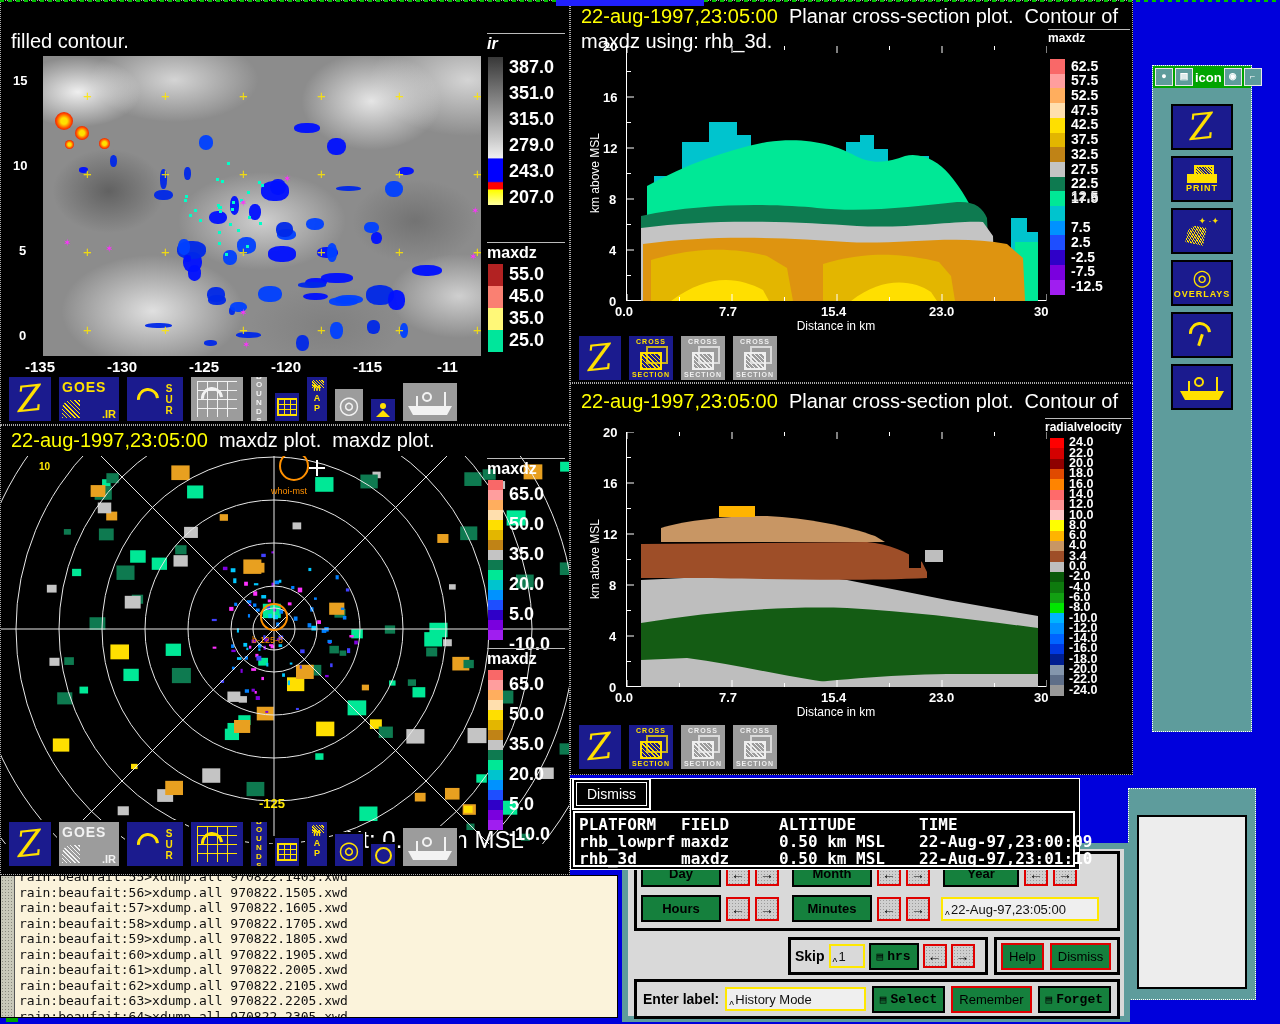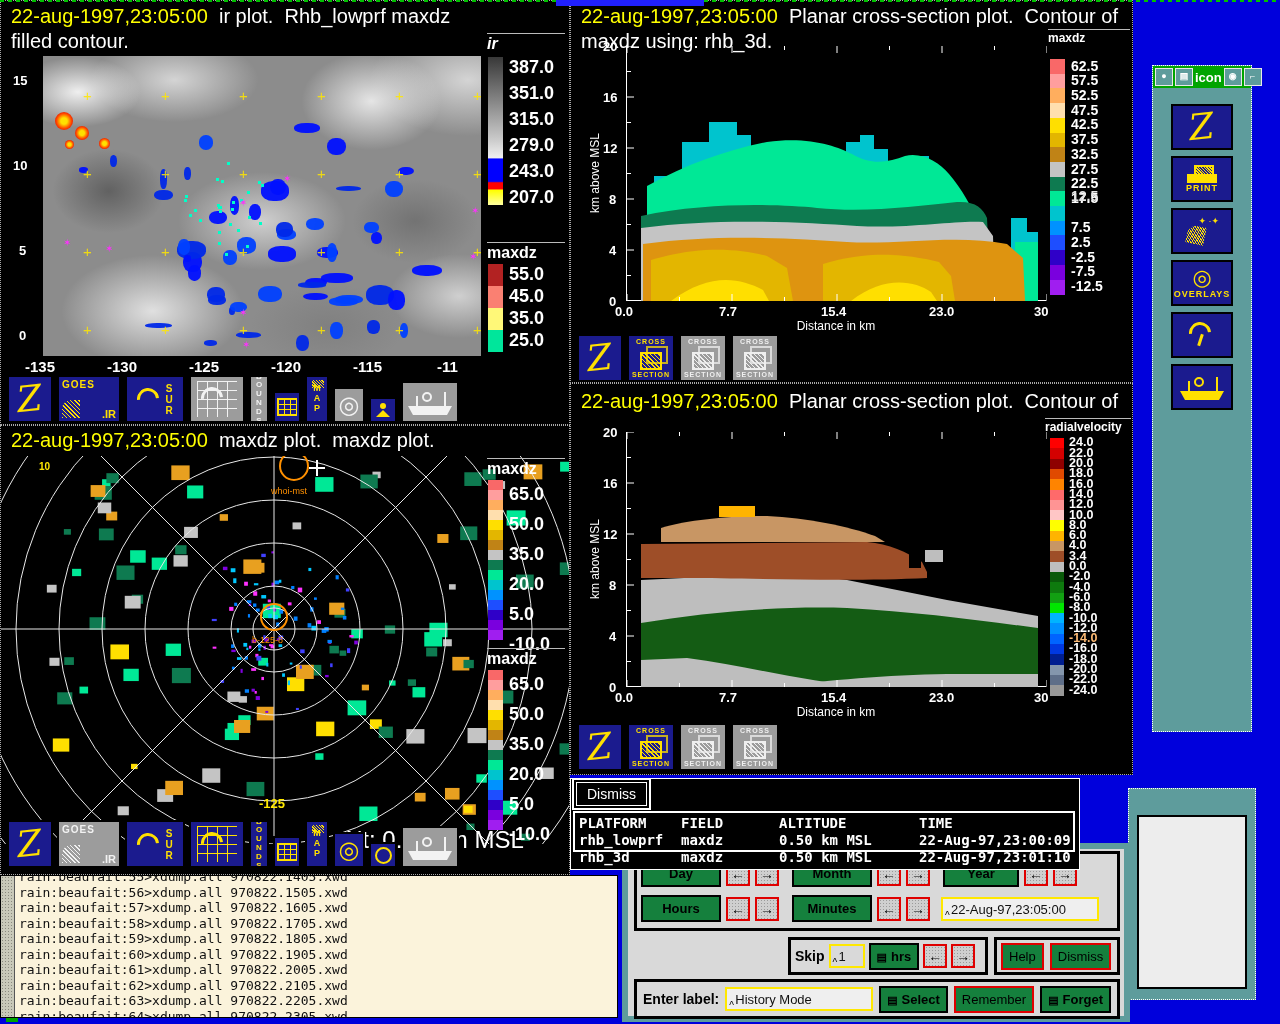--- a/index.html
+++ b/index.html
@@ -12,21 +12,21 @@
   .cbtitle.sm{font-size:12px;}
   
   .tbrow{position:absolute;display:flex;align-items:flex-end;gap:4px;}
   .tb{position:relative;border:2px solid #000;box-sizing:border-box;display:flex;align-items:center;
       justify-content:center;background:#1B1B8E;color:#FFE000;overflow:hidden;flex:none;}
   .tb.gray{background:#9C9C9C;color:#F2F2F2;}
   .tb-z{width:46px;height:48px;}
   .ic-z{font-family:"DejaVu Serif",serif;font-style:italic;font-size:36px;line-height:1;transform:rotate(-6deg);}
   .tb-goes{width:64px;height:48px;}
   .ic-goes{width:100%;height:100%;position:relative;font-weight:bold;}
-  .ic-goes b{position:absolute;left:3px;top:2px;font-size:10px;letter-spacing:1px;}
+  .ic-goes b{position:absolute;left:3px;top:2px;font-size:14px;letter-spacing:1px;}
   .ic-goes i{position:absolute;left:3px;bottom:3px;width:18px;height:18px;border-radius:50% 0 0 0;
              background:repeating-linear-gradient(45deg,currentColor 0 1px,transparent 1px 3px);}
   .ic-goes em{position:absolute;right:3px;bottom:1px;font-size:11px;font-style:normal;}
   .tb-sur{width:60px;height:48px;}
   .arc{display:inline-block;width:16px;height:16px;border:3px solid currentColor;border-radius:50%;
        border-right-color:transparent;border-bottom-color:transparent;transform:rotate(40deg);}
   .ic-sur{display:flex;align-items:center;gap:6px;font-weight:bold;font-size:10px;line-height:1.1;text-align:center;}
   .tb-griddish{width:56px;height:48px;}
   .gridbg{width:40px;height:36px;position:relative;
     background-image:linear-gradient(currentColor 1px,transparent 1px),linear-gradient(90deg,currentColor 1px,transparent 1px);
@@ -69,38 +69,38 @@
     border:1px solid #000;box-sizing:border-box;overflow:hidden;}
   #term-scroll{position:absolute;left:0;top:0;width:13px;height:100%;background:#C9C9B9;
     background-image:radial-gradient(#8A8A7E 22%,transparent 24%);background-size:3px 3px;border-right:1px solid #555;}
   #term-body{position:absolute;left:18px;top:-7px;font-family:"DejaVu Sans Mono",monospace;
     font-size:13px;line-height:15.5px;color:#111;white-space:pre;}
   
   #pdialog{position:absolute;left:570px;top:778px;width:510px;height:92px;background:#000;
     border:1px solid #FFF;box-sizing:border-box;z-index:30;}
   #pdismiss{position:absolute;left:5px;top:3px;color:#FFF;background:#000;border:1px solid #FFF;
     outline:2px solid #000;box-shadow:0 0 0 4px #FFF;font-size:14px;padding:3px 10px;}
-  #ptable{position:absolute;left:2px;top:32px;width:502px;height:41px;border:2px solid #FFF;
-    font-family:"DejaVu Sans Mono",monospace;font-size:14px;font-weight:bold;color:#FFF;box-sizing:border-box;}
+  #ptable{position:absolute;left:2px;top:32px;width:502px;height:56px;border:2px solid #FFF;
+    font-family:"DejaVu Sans Mono",monospace;font-size:16px;font-weight:bold;color:#FFF;box-sizing:border-box;}
   
   #timetool{position:absolute;left:622px;top:843px;width:508px;height:179px;background:#D9D9D9;
     border:6px solid #5E9C9C;box-sizing:border-box;z-index:20;}
   .grp{position:absolute;border:3px solid #000;background:#D9D9D9;box-sizing:border-box;
     display:flex;align-items:center;}
   .btn{border:2px solid #000;background:#15803d;color:#000;font-size:13px;font-weight:bold;
     text-align:center;padding:4px 6px;white-space:nowrap;box-sizing:border-box;}
   .btn.red{border-color:#E00000;font-weight:normal;}
   .btn.dark{background:#000;color:#FFF;border-color:#E00000;}
   .arrowbtn{width:24px;height:24px;border:2px solid #E00000;background:#CFCFCF;
     background-image:radial-gradient(#9A9A9A 20%,transparent 22%);background-size:3px 3px;
     color:#000;font-size:14px;line-height:20px;text-align:center;box-sizing:border-box;flex:none;}
   .field{border:2px solid #FFE800;background:#EFEFEF;font-size:13px;color:#111;
     padding:3px 4px 2px 8px;box-sizing:border-box;position:relative;white-space:nowrap;}
   .caret{position:absolute;left:2px;bottom:-2px;font-size:10px;color:#000;}
-  .mono{font-family:Liberation Sans, sans-serif;text-align:center;}
+  .mono{font-family:Liberation Mono, monospace;text-align:center;}
   .menuico{font-size:11px;margin-right:4px;}
   
   #iconwin{position:absolute;left:1152px;top:65px;width:100px;height:667px;background:#5E9C9C;
     border:1px dotted #FFF;box-sizing:border-box;z-index:5;}
   #iconwin .tbar{position:absolute;left:0;top:0;width:100%;height:22px;background:#00A400;color:#FFF;
     display:flex;align-items:center;gap:2px;padding:0 2px;box-sizing:border-box;font-weight:bold;font-size:13px;}
   .tbtn{width:16px;height:16px;background:#5E9C9C;border:1px solid #E8E8E8;color:#FFF;font-size:9px;
     line-height:15px;text-align:center;flex:none;}
   .icol-btn{position:absolute;left:18px;width:62px;height:46px;background:#1B1B8E;border:2px solid #000;
     color:#FFE000;display:flex;flex-direction:column;align-items:center;justify-content:center;box-sizing:border-box;}
@@ -127,21 +127,20 @@
 </head>
 <body>
 
 <div id="screen">
 
   <div class="deco" style="left:0;top:0;width:1280px;height:2px;background:repeating-linear-gradient(90deg,#00C000 0 4px,transparent 4px 8px);z-index:50;"></div>
   <div class="deco" style="left:556px;top:0;width:148px;height:6px;background:#2020FF;z-index:51;"></div>
   <div class="deco" style="left:6px;top:1011px;width:12px;height:11px;background:#00A400;"></div>
 
   <div class="panel" style="left:0;top:0;width:570px;height:425px;">
-    <div class="ptitle" style="top:4px;"><span class="t">22-aug-1997,23:05:00</span><span>  ir plot.  Rhb_lowprf maxdz</span></div>
     <div class="ptitle" style="top:29px;">filled contour.</div>
 
     <div id="map" style="position:absolute;left:42px;top:55px;width:438px;height:300px;overflow:hidden;background:
       radial-gradient(90px 50px at 8% 12%, rgba(250,250,250,.9), rgba(250,250,250,0) 70%),
       radial-gradient(120px 60px at 30% 8%, rgba(230,230,230,.8), transparent 70%),
       radial-gradient(100px 70px at 75% 15%, rgba(245,245,245,.85), transparent 70%),
       radial-gradient(140px 80px at 97% 8%, rgba(225,225,225,.85), transparent 70%),
       radial-gradient(80px 60px at 15% 45%, rgba(55,55,55,.5), transparent 70%),
       radial-gradient(120px 70px at 50% 55%, rgba(235,235,235,.7), transparent 70%),
       radial-gradient(90px 60px at 85% 55%, rgba(90,90,90,.5), transparent 70%),
@@ -507,21 +506,21 @@
         <div style="position: absolute; left: 498px; top: 144.1px; color: rgb(255, 255, 255); font-weight: bold; font-size: 12.5px; white-space: nowrap;">6.0</div>
         <div style="position: absolute; left: 498px; top: 154.4px; color: rgb(255, 255, 255); font-weight: bold; font-size: 12.5px; white-space: nowrap;">4.0</div>
         <div style="position: absolute; left: 498px; top: 164.7px; color: rgb(255, 255, 255); font-weight: bold; font-size: 12.5px; white-space: nowrap;">3.4</div>
         <div style="position: absolute; left: 498px; top: 175px; color: rgb(255, 255, 255); font-weight: bold; font-size: 12.5px; white-space: nowrap;">0.0</div>
         <div style="position: absolute; left: 498px; top: 185.3px; color: rgb(255, 255, 255); font-weight: bold; font-size: 12.5px; white-space: nowrap;">-2.0</div>
         <div style="position: absolute; left: 498px; top: 195.6px; color: rgb(255, 255, 255); font-weight: bold; font-size: 12.5px; white-space: nowrap;">-4.0</div>
         <div style="position: absolute; left: 498px; top: 205.9px; color: rgb(255, 255, 255); font-weight: bold; font-size: 12.5px; white-space: nowrap;">-6.0</div>
         <div style="position: absolute; left: 498px; top: 216.2px; color: rgb(255, 255, 255); font-weight: bold; font-size: 12.5px; white-space: nowrap;">-8.0</div>
         <div style="position: absolute; left: 498px; top: 226.5px; color: rgb(255, 255, 255); font-weight: bold; font-size: 12.5px; white-space: nowrap;">-10.0</div>
         <div style="position: absolute; left: 498px; top: 236.8px; color: rgb(255, 255, 255); font-weight: bold; font-size: 12.5px; white-space: nowrap;">-12.0</div>
-        <div style="position: absolute; left: 498px; top: 247.1px; color: #fdba74; font-weight: bold; font-size: 12.5px; white-space: nowrap;">-14.0</div>
+        <div style="position: absolute; left: 498px; top: 247.1px; color: #ffffff; font-weight: bold; font-size: 12.5px; white-space: nowrap;">-14.0</div>
         <div style="position: absolute; left: 498px; top: 257.4px; color: rgb(255, 255, 255); font-weight: bold; font-size: 12.5px; white-space: nowrap;">-16.0</div>
         <div style="position: absolute; left: 498px; top: 267.7px; color: rgb(255, 255, 255); font-weight: bold; font-size: 12.5px; white-space: nowrap;">-18.0</div>
         <div style="position: absolute; left: 498px; top: 278px; color: rgb(255, 255, 255); font-weight: bold; font-size: 12.5px; white-space: nowrap;">-20.0</div>
         <div style="position: absolute; left: 498px; top: 288.3px; color: rgb(255, 255, 255); font-weight: bold; font-size: 12.5px; white-space: nowrap;">-22.0</div>
         <div style="position: absolute; left: 498px; top: 298.6px; color: rgb(255, 255, 255); font-weight: bold; font-size: 12.5px; white-space: nowrap;">-24.0</div>
       </div>
 
     <div class="tbrow" style="left:6px;top:339px;height:48px;">
         <div class="tb tb-z">
           <span class="ic-z">Z</span>

